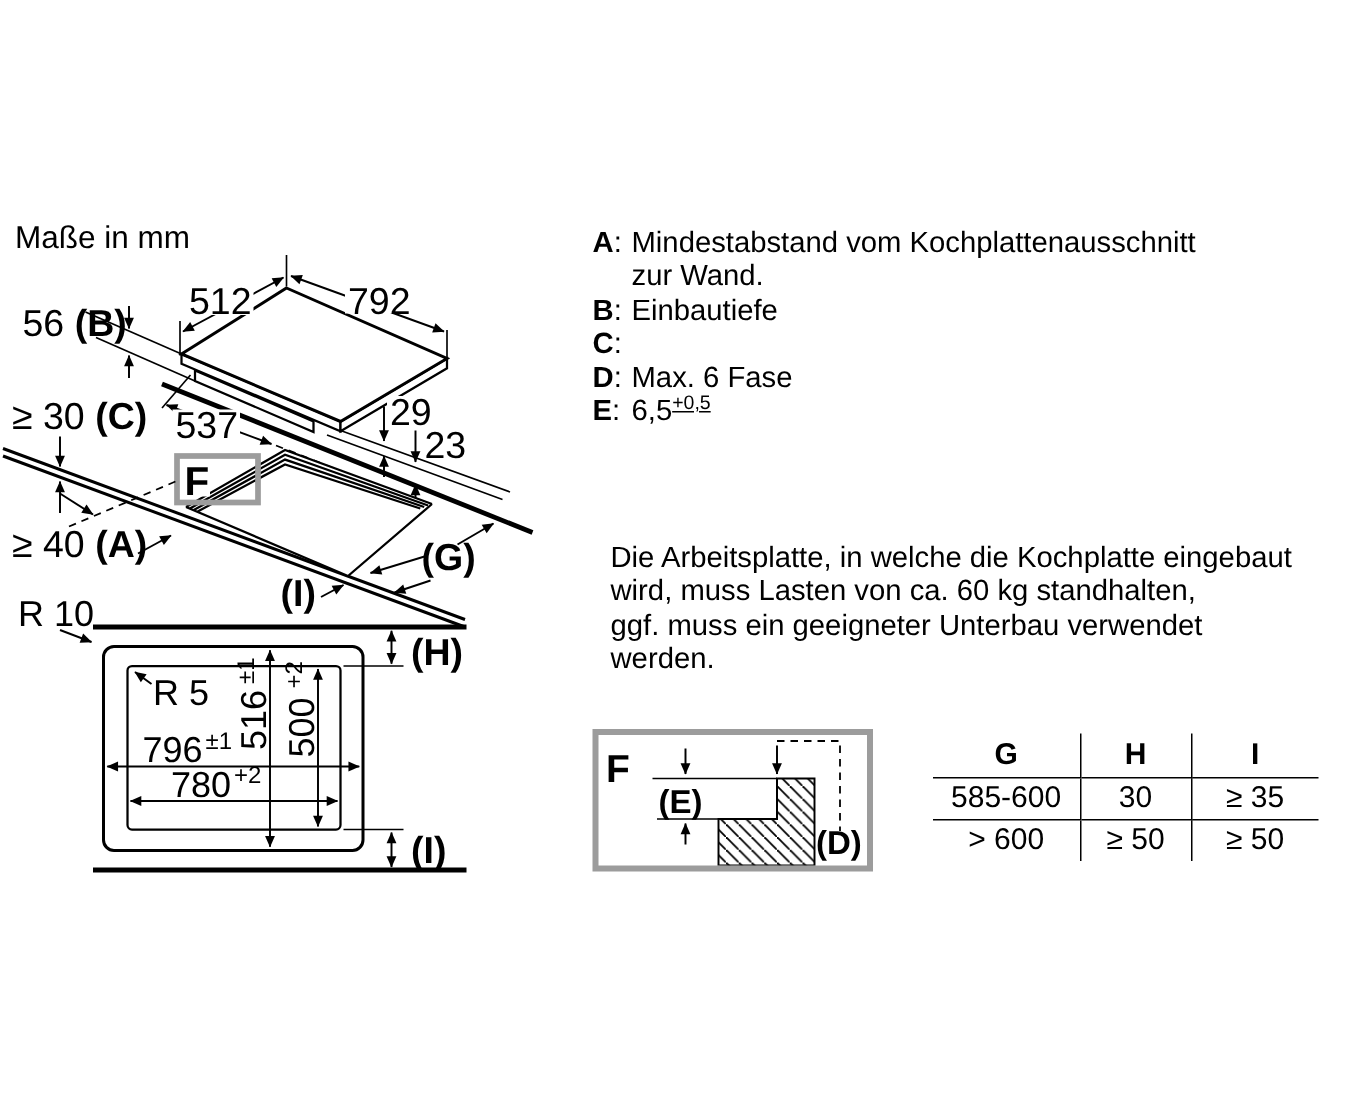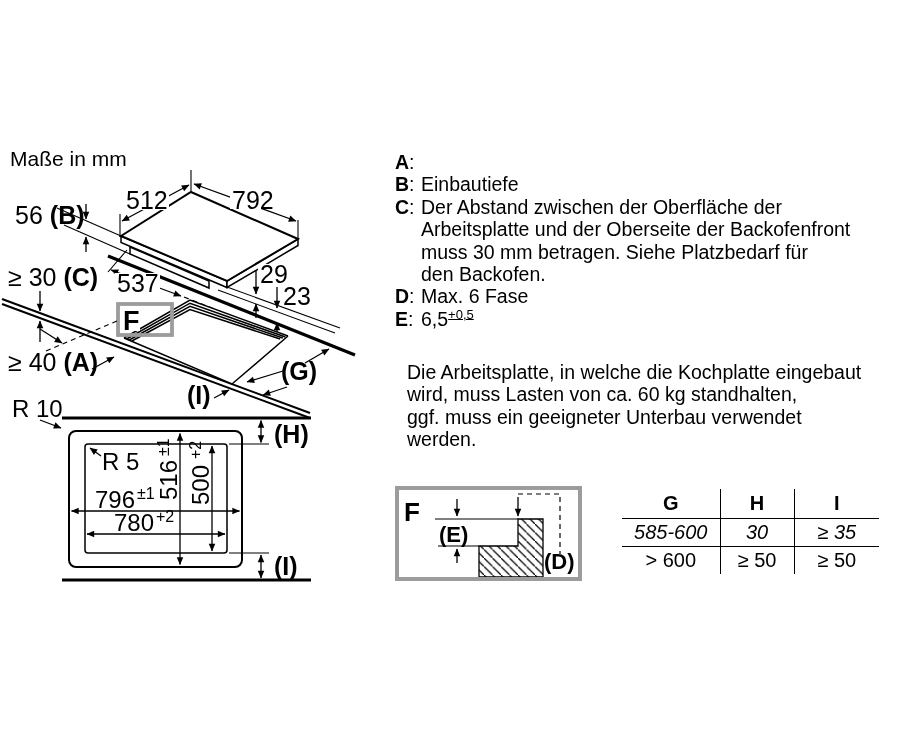--- a/index.html
+++ b/index.html
@@ -28,21 +28,21 @@
   .k b{font-weight:bold;}
   .t{white-space:pre-line;}
   sup.s{font-size:13px;line-height:0;text-decoration:underline;}
   #para{left:407px;top:361px;font-size:19.5px;line-height:22.4px;white-space:pre-line;width:505px;}
   
   #fbox{left:395px;top:486px;width:179px;height:87px;border:4px solid #9c9c9c;background:#fff;}
   
   #spec{left:622px;top:489px;border-collapse:collapse;table-layout:fixed;}
   #spec td,#spec th{padding:0;text-align:center;font-size:20px;font-weight:normal;height:27px;}
   #spec tr.hd th{font-weight:bold;height:29px;border-bottom:1.6px solid #000;}
-  #spec tr.r1 td{border-bottom:1.6px solid #000;font-style:italic;}
+  #spec tr.r1 td{border-bottom:1.6px solid #000;}
   #spec .c2{border-left:1.6px solid #000;border-right:1.6px solid #000;}
   #spec col.w1{width:98px;} #spec col.w2{width:74px;} #spec col.w3{width:85px;}
 </style>
 </head>
 <body>
 
 <div id="title" class="abs">Maße in mm</div>
 
 <svg class="abs" style="left:0;top:165px" width="390" height="435" viewBox="0 165 390 435">
   <defs>
@@ -188,31 +188,29 @@
     <text class="n2" x="95" y="508">796</text>
     <text class="sup" x="137" y="499">±1</text>
     <text class="n2" x="114" y="531">780</text>
     <text class="sup" x="156" y="522">+2</text>
   </g>
 </svg>
 
 <div id="legend" class="abs">
   <div class="li">
     <span class="k"><b>A</b>:</span>
+    <span class="t">Mindestabstand vom Kochplattenausschnitt
+zur Wand.</span>
   </div>
   <div class="li">
     <span class="k"><b>B</b>:</span>
     <span class="t">Einbautiefe</span>
   </div>
   <div class="li">
     <span class="k"><b>C</b>:</span>
-    <span class="t">Der Abstand zwischen der Oberfläche der
-Arbeitsplatte und der Oberseite der Backofenfront
-muss 30 mm betragen. Siehe Platzbedarf für
-den Backofen.</span>
   </div>
   <div class="li">
     <span class="k"><b>D</b>:</span>
     <span class="t">Max. 6 Fase</span>
   </div>
   <div class="li">
     <span class="k"><b>E</b>:</span>
     <span class="t"><span>6,5</span><sup class="s">+0,5</sup></span>
   </div>
 </div>

